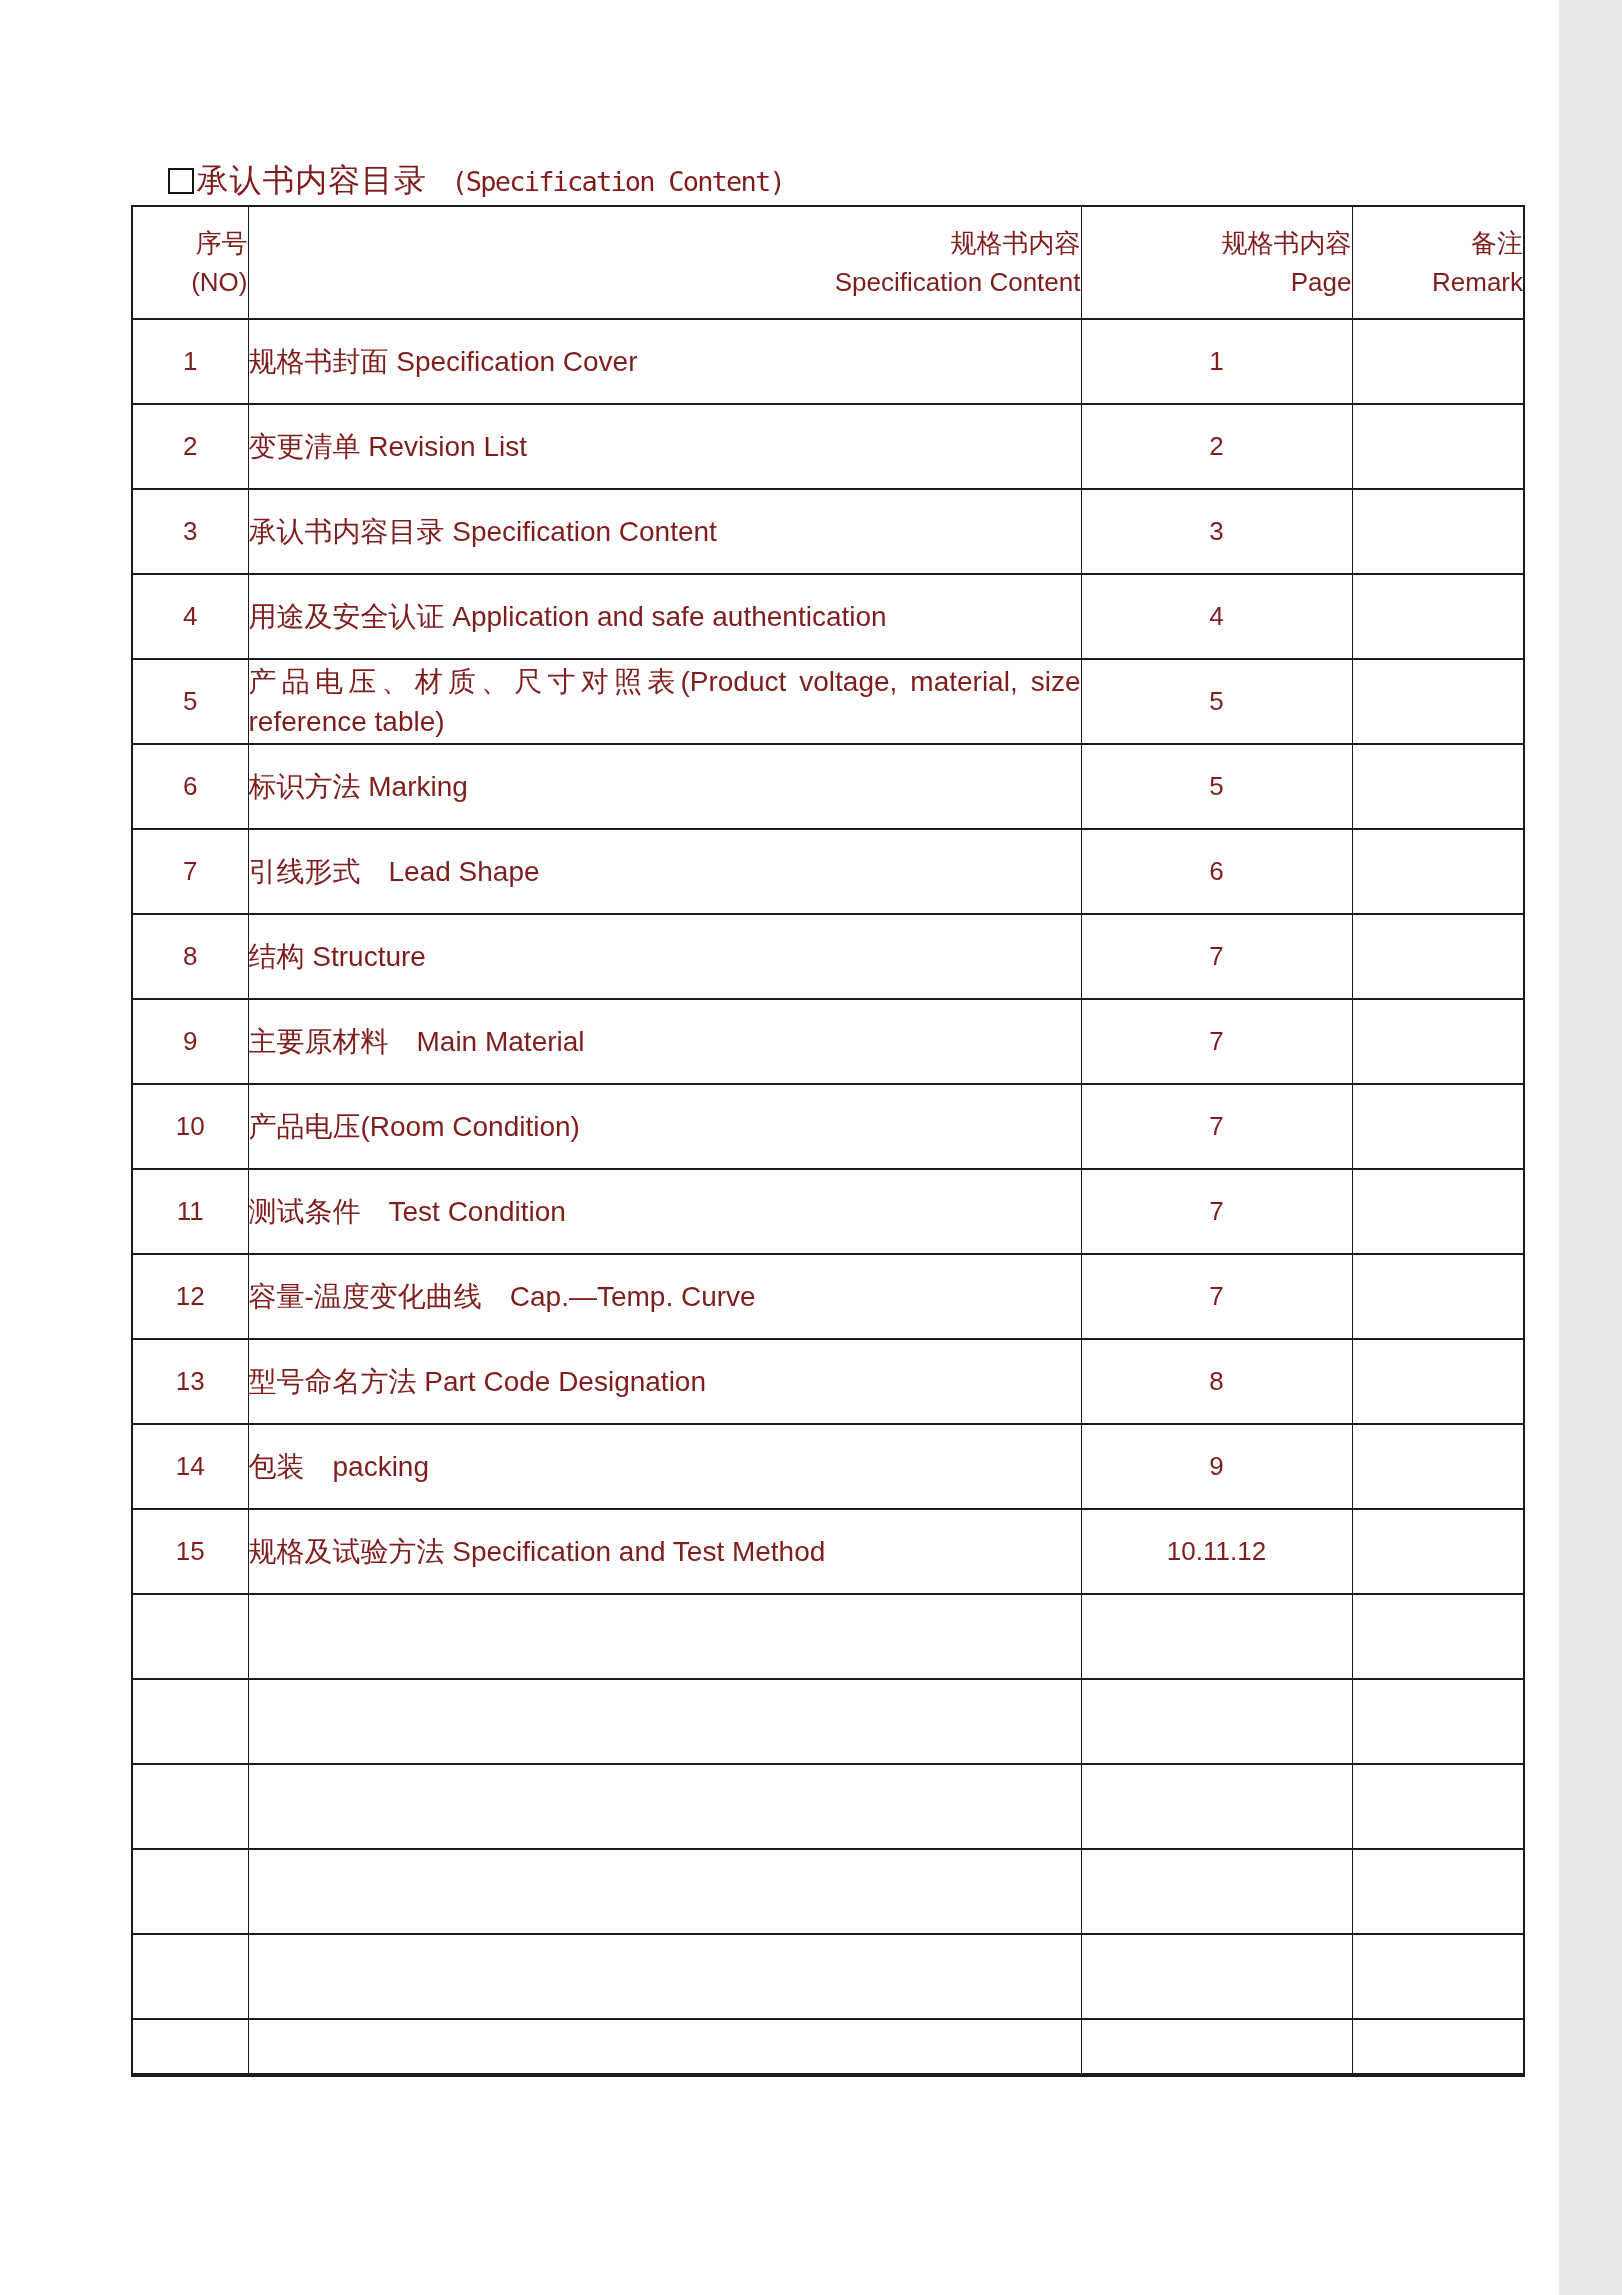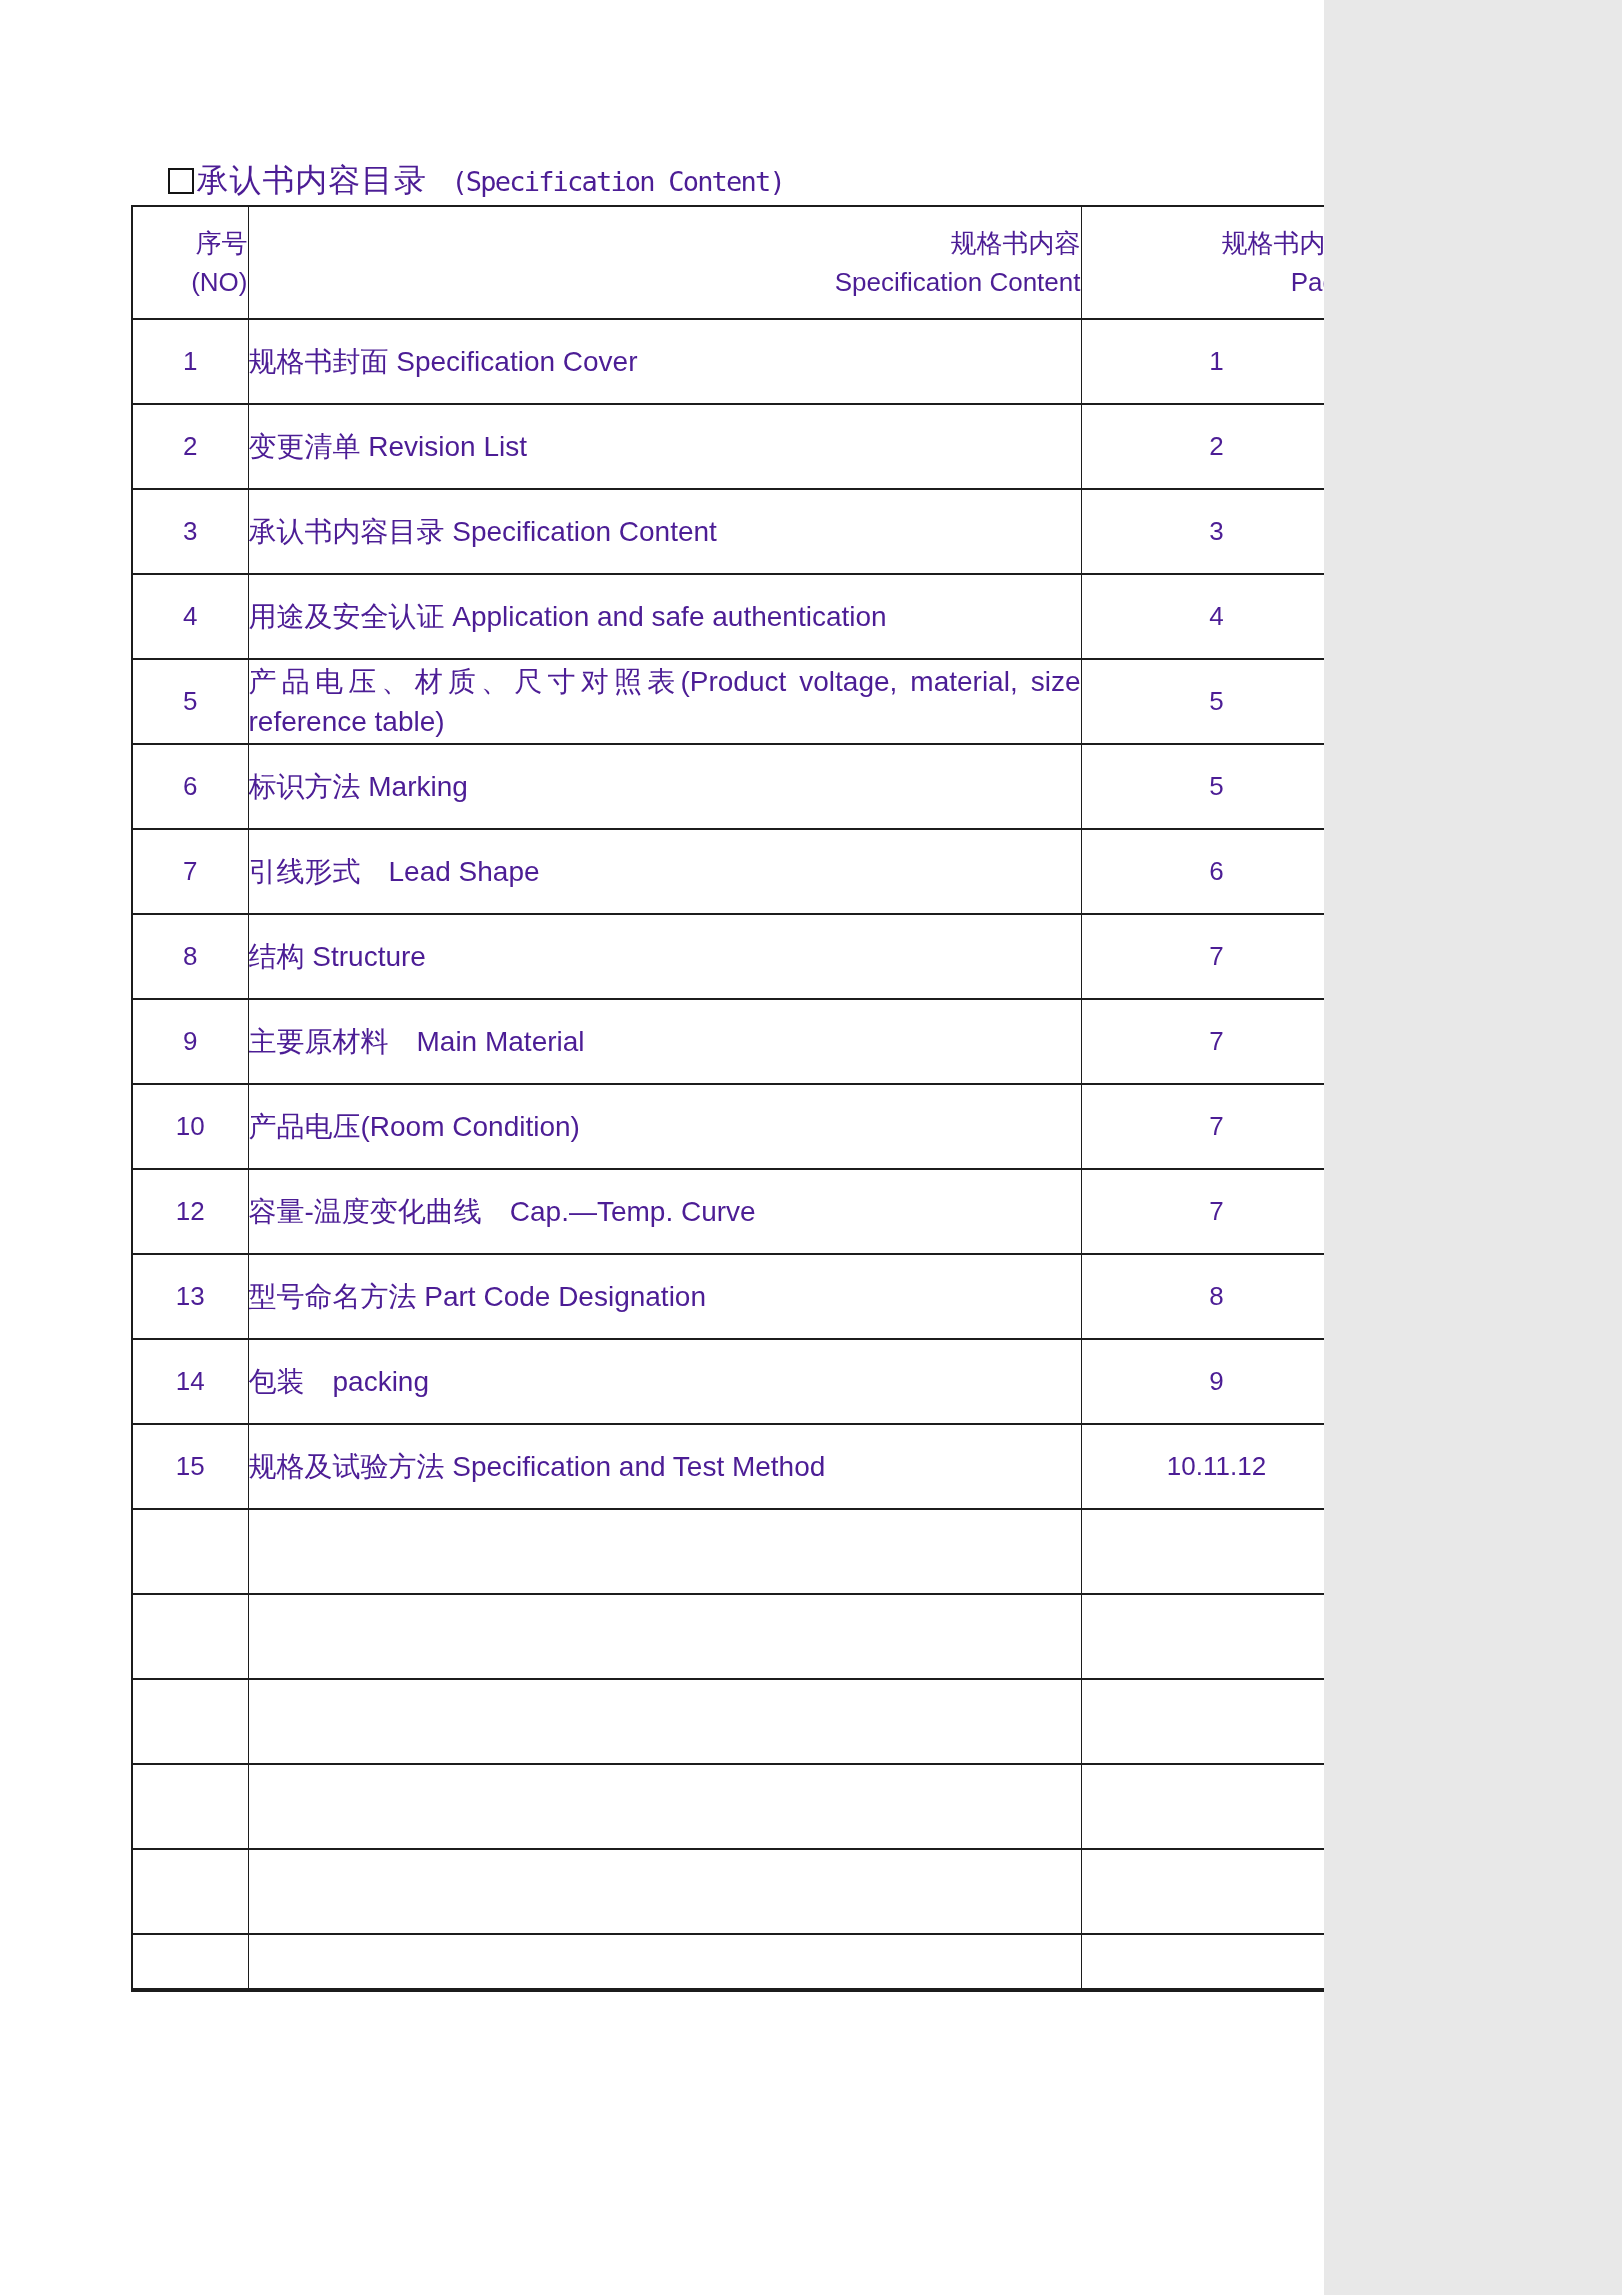--- a/index.html
+++ b/index.html
@@ -1,22 +1,22 @@
 <!DOCTYPE html>
 <html style="font-size:14px"><head>
 <meta charset="utf-8">
 <style>
   html, body { margin: 0; padding: 0; background: #e8e8e8; }
   .page {
     position: relative;
-    width: 1324px;
+    width: 1559px;
     height: 2295px;
     background: #ffffff;
     font-family: "Liberation Sans", "DejaVu Sans", sans-serif;
-    color: #4c1d95;
+    color: #7f1d1d;
     overflow: hidden;
   }
 
   
   .doc-title {
     position: absolute;
     left: 168px;
     top: 159px;
     display: flex;
     align-items: center;
@@ -185,20 +185,26 @@
     <td class="c-remark"></td>
   </tr>
 
   <tr>
     <td class="c-no">10</td>
     <td class="c-content">产品电压(Room Condition)</td>
     <td class="c-page">7</td>
     <td class="c-remark"></td>
   </tr>
 
+  <tr>
+    <td class="c-no">11</td>
+    <td class="c-content">测试条件　Test Condition</td>
+    <td class="c-page">7</td>
+    <td class="c-remark"></td>
+  </tr>
 
   <tr>
     <td class="c-no">12</td>
     <td class="c-content">容量-温度变化曲线　Cap.—Temp. Curve</td>
     <td class="c-page">7</td>
     <td class="c-remark"></td>
   </tr>
 
   <tr>
     <td class="c-no">13</td>

